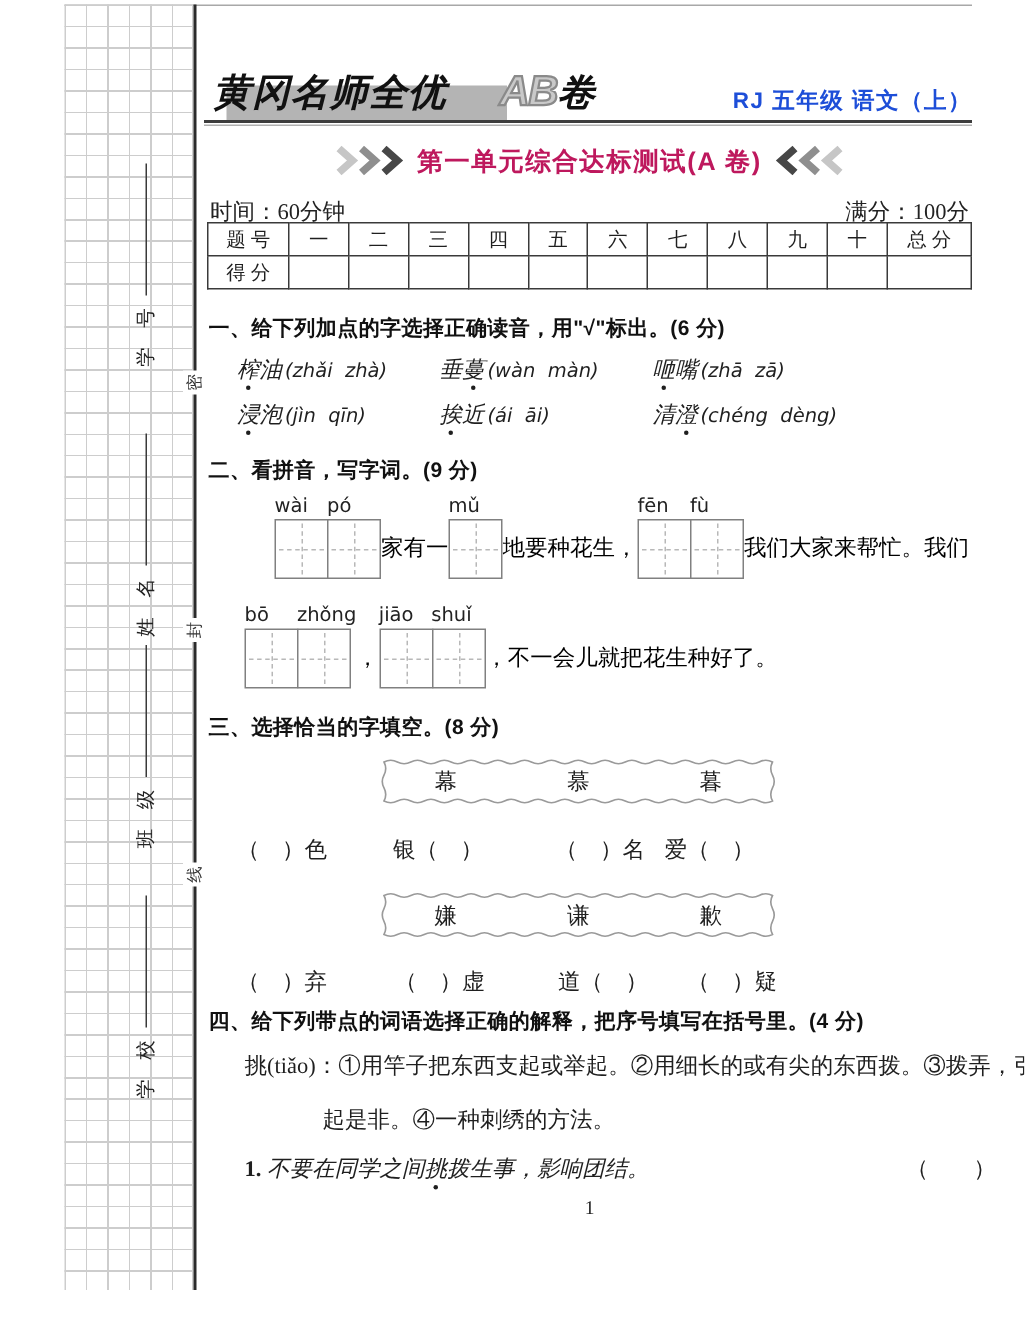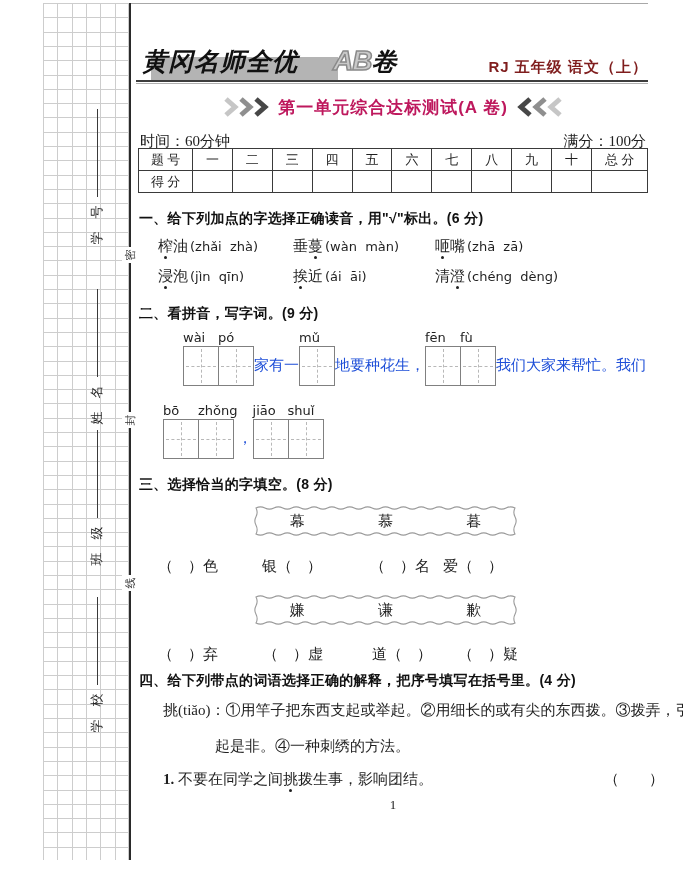--- a/index.html
+++ b/index.html
@@ -21,21 +21,21 @@
     transform:rotate(-90deg); display:flex; align-items:center; justify-content:center;
     font-size:13px; color:#222; white-space:nowrap; }
   .vlabel .wline { display:inline-block; width:88px; height:1px; background:#3a3a3a; margin-left:8px; }
 
   
   .logo-shadow { position:absolute; left:151px; top:57px; width:187px; height:24px; background:#b4b4b4; }
   .logo { position:absolute; left:142px; top:45px; font-family:"Liberation Sans","DejaVu Sans",sans-serif;
     font-weight:900; font-style:italic; font-size:25px; letter-spacing:1px; color:#111; white-space:nowrap; }
   .logo .ab { color:#c9c9c9; -webkit-text-stroke:1.5px #8a8a8a; font-size:28px; letter-spacing:-1px;margin-left:35px; }
   .edition { position:absolute; right:35px; top:58px; font-family:"Liberation Sans","DejaVu Sans",sans-serif;
-    font-weight:bold; font-size:15px; letter-spacing:1px; color:#7f1d1d; }
+    font-weight:bold; font-size:15px; letter-spacing:1px; color:#1d4ed8; }
   .header-rule  { position:absolute; left:136px; top:80px; width:512px; height:2px; background:#3d3d3d; }
   .header-rule2 { position:absolute; left:136px; top:83px; width:512px; height:1px; background:#b0b0b0; }
 
   .title-row { position:absolute; left:138px; top:94px; width:510px; height:26px;
     display:flex; align-items:center; justify-content:center; gap:9px; }
   .title-text { font-family:"Liberation Sans","DejaVu Sans",sans-serif; font-weight:bold;
     font-size:17px; letter-spacing:1px; color:#be185d; }
   .chev { display:block; }
 
   .meta-row { position:absolute; left:140px; top:132px; width:506px; display:flex;
@@ -50,32 +50,32 @@
 
   
   .sec-heading { position:absolute; font-family:"Liberation Sans","DejaVu Sans",sans-serif;
     font-weight:bold; font-size:14px; color:#111; letter-spacing:.3px; white-space:nowrap; }
   .body-text { font-size:15px; color:#1f1f1f; white-space:pre; }
   .abs { position:absolute; }
   .dotted { position:relative; }
   .dotted::after { content:""; position:absolute; left:50%; bottom:-5px; width:3px; height:3px;
     margin-left:-2px; background:#1f1f1f; border-radius:50%; }
   .pinyin-inline { font-family:"DejaVu Sans",sans-serif; font-size:13px; white-space:pre; margin-left:2px; }
-  .dotword { font-size:15px; white-space:pre; }
+  .dotword { font-size:15px; white-space:pre;font-style:italic; }
 
   
   .pbline { position:absolute; display:flex; align-items:flex-end; }
   .box-group { display:flex; }
   .box-col { display:flex; flex-direction:column; align-items:flex-start; }
   .box-col + .box-col { margin-left:-1px; }
   .py { height:16px; line-height:15px; font-family:"DejaVu Sans",sans-serif; font-size:13px; color:#222; }
   .hzbox { position:relative; width:36px; height:40px; border:1px solid #808080; background:#fff; }
   .hzbox::before { content:""; position:absolute; left:50%; top:2px; bottom:2px; border-left:1px dashed #b8b8b8; }
   .hzbox::after  { content:""; position:absolute; top:50%; left:2px; right:2px; border-top:1px dashed #b8b8b8; }
-  .fill-text { font-size:15px; color:#1d4ed8; white-space:pre; margin-bottom:11px; }
+  .fill-text { font-size:15px; color:#000000; white-space:pre; margin-bottom:11px; }
 
   
   .wavy-wrap { position:absolute; width:265px; height:32px; }
   .wavy-wrap svg { position:absolute; left:0; top:0; }
   .wavy-chars { position:absolute; inset:0; display:flex; justify-content:space-around;
     align-items:center; font-size:15px; color:#1f1f1f; }
 
   .page-num { position:absolute; left:138px; top:797px; width:510px; text-align:center;
     font-size:13px; color:#222; }
 </style>
@@ -222,20 +222,21 @@
       <div class="box-group">
         <div class="box-col">
           <span class="py">jiāo</span>
           <div class="hzbox"></div>
         </div>
         <div class="box-col">
           <span class="py">shuǐ</span>
           <div class="hzbox"></div>
         </div>
       </div>
+      <span class="fill-text">，不一会儿就把花生种好了。</span>
     </div>
 
   <div class="sec-heading" style="left:139px; top:476px">三、选择恰当的字填空。(8 分)</div>
 
   <div class="wavy-wrap" style="left:253px; top:505px">
     <svg class="wavy" width="265" height="32">
         <path d="M3,3 Q7.5,0.7 11.9,3.0 Q16.4,5.3 20.9,3.0 Q25.3,0.7 29.8,3.0 Q34.3,5.3 38.7,3.0 Q43.2,0.7 47.7,3.0 Q52.1,5.3 56.6,3.0 Q61.1,0.7 65.5,3.0 Q70.0,5.3 74.4,3.0 Q78.9,0.7 83.4,3.0 Q87.8,5.3 92.3,3.0 Q96.8,0.7 101.2,3.0 Q105.7,5.3 110.2,3.0 Q114.6,0.7 119.1,3.0 Q123.6,5.3 128.0,3.0 Q132.5,0.7 137.0,3.0 Q141.4,5.3 145.9,3.0 Q150.4,0.7 154.8,3.0 Q159.3,5.3 163.8,3.0 Q168.2,0.7 172.7,3.0 Q177.2,5.3 181.6,3.0 Q186.1,0.7 190.6,3.0 Q195.0,5.3 199.5,3.0 Q203.9,0.7 208.4,3.0 Q212.9,5.3 217.3,3.0 Q221.8,0.7 226.3,3.0 Q230.7,5.3 235.2,3.0 Q239.7,0.7 244.1,3.0 Q248.6,5.3 253.1,3.0 Q257.5,0.7 262.0,3.0 Q259.7,7.3 262.0,11.7 Q264.3,16.0 262.0,20.3 Q259.7,24.7 262.0,29.0 Q257.5,31.3 253.1,29.0 Q248.6,26.7 244.1,29.0 Q239.7,31.3 235.2,29.0 Q230.7,26.7 226.3,29.0 Q221.8,31.3 217.3,29.0 Q212.9,26.7 208.4,29.0 Q203.9,31.3 199.5,29.0 Q195.0,26.7 190.6,29.0 Q186.1,31.3 181.6,29.0 Q177.2,26.7 172.7,29.0 Q168.2,31.3 163.8,29.0 Q159.3,26.7 154.8,29.0 Q150.4,31.3 145.9,29.0 Q141.4,26.7 137.0,29.0 Q132.5,31.3 128.0,29.0 Q123.6,26.7 119.1,29.0 Q114.6,31.3 110.2,29.0 Q105.7,26.7 101.2,29.0 Q96.8,31.3 92.3,29.0 Q87.8,26.7 83.4,29.0 Q78.9,31.3 74.4,29.0 Q70.0,26.7 65.5,29.0 Q61.1,31.3 56.6,29.0 Q52.1,26.7 47.7,29.0 Q43.2,31.3 38.7,29.0 Q34.3,26.7 29.8,29.0 Q25.3,31.3 20.9,29.0 Q16.4,26.7 11.9,29.0 Q7.5,31.3 3.0,29.0 Q5.3,24.7 3.0,20.3 Q0.7,16.0 3.0,11.7 Q5.3,7.3 3.0,3.0 Z" fill="none" stroke="#9a9a9a" stroke-width="1.1"></path>
       </svg>
     <div class="wavy-chars">
       <span>幕</span>

